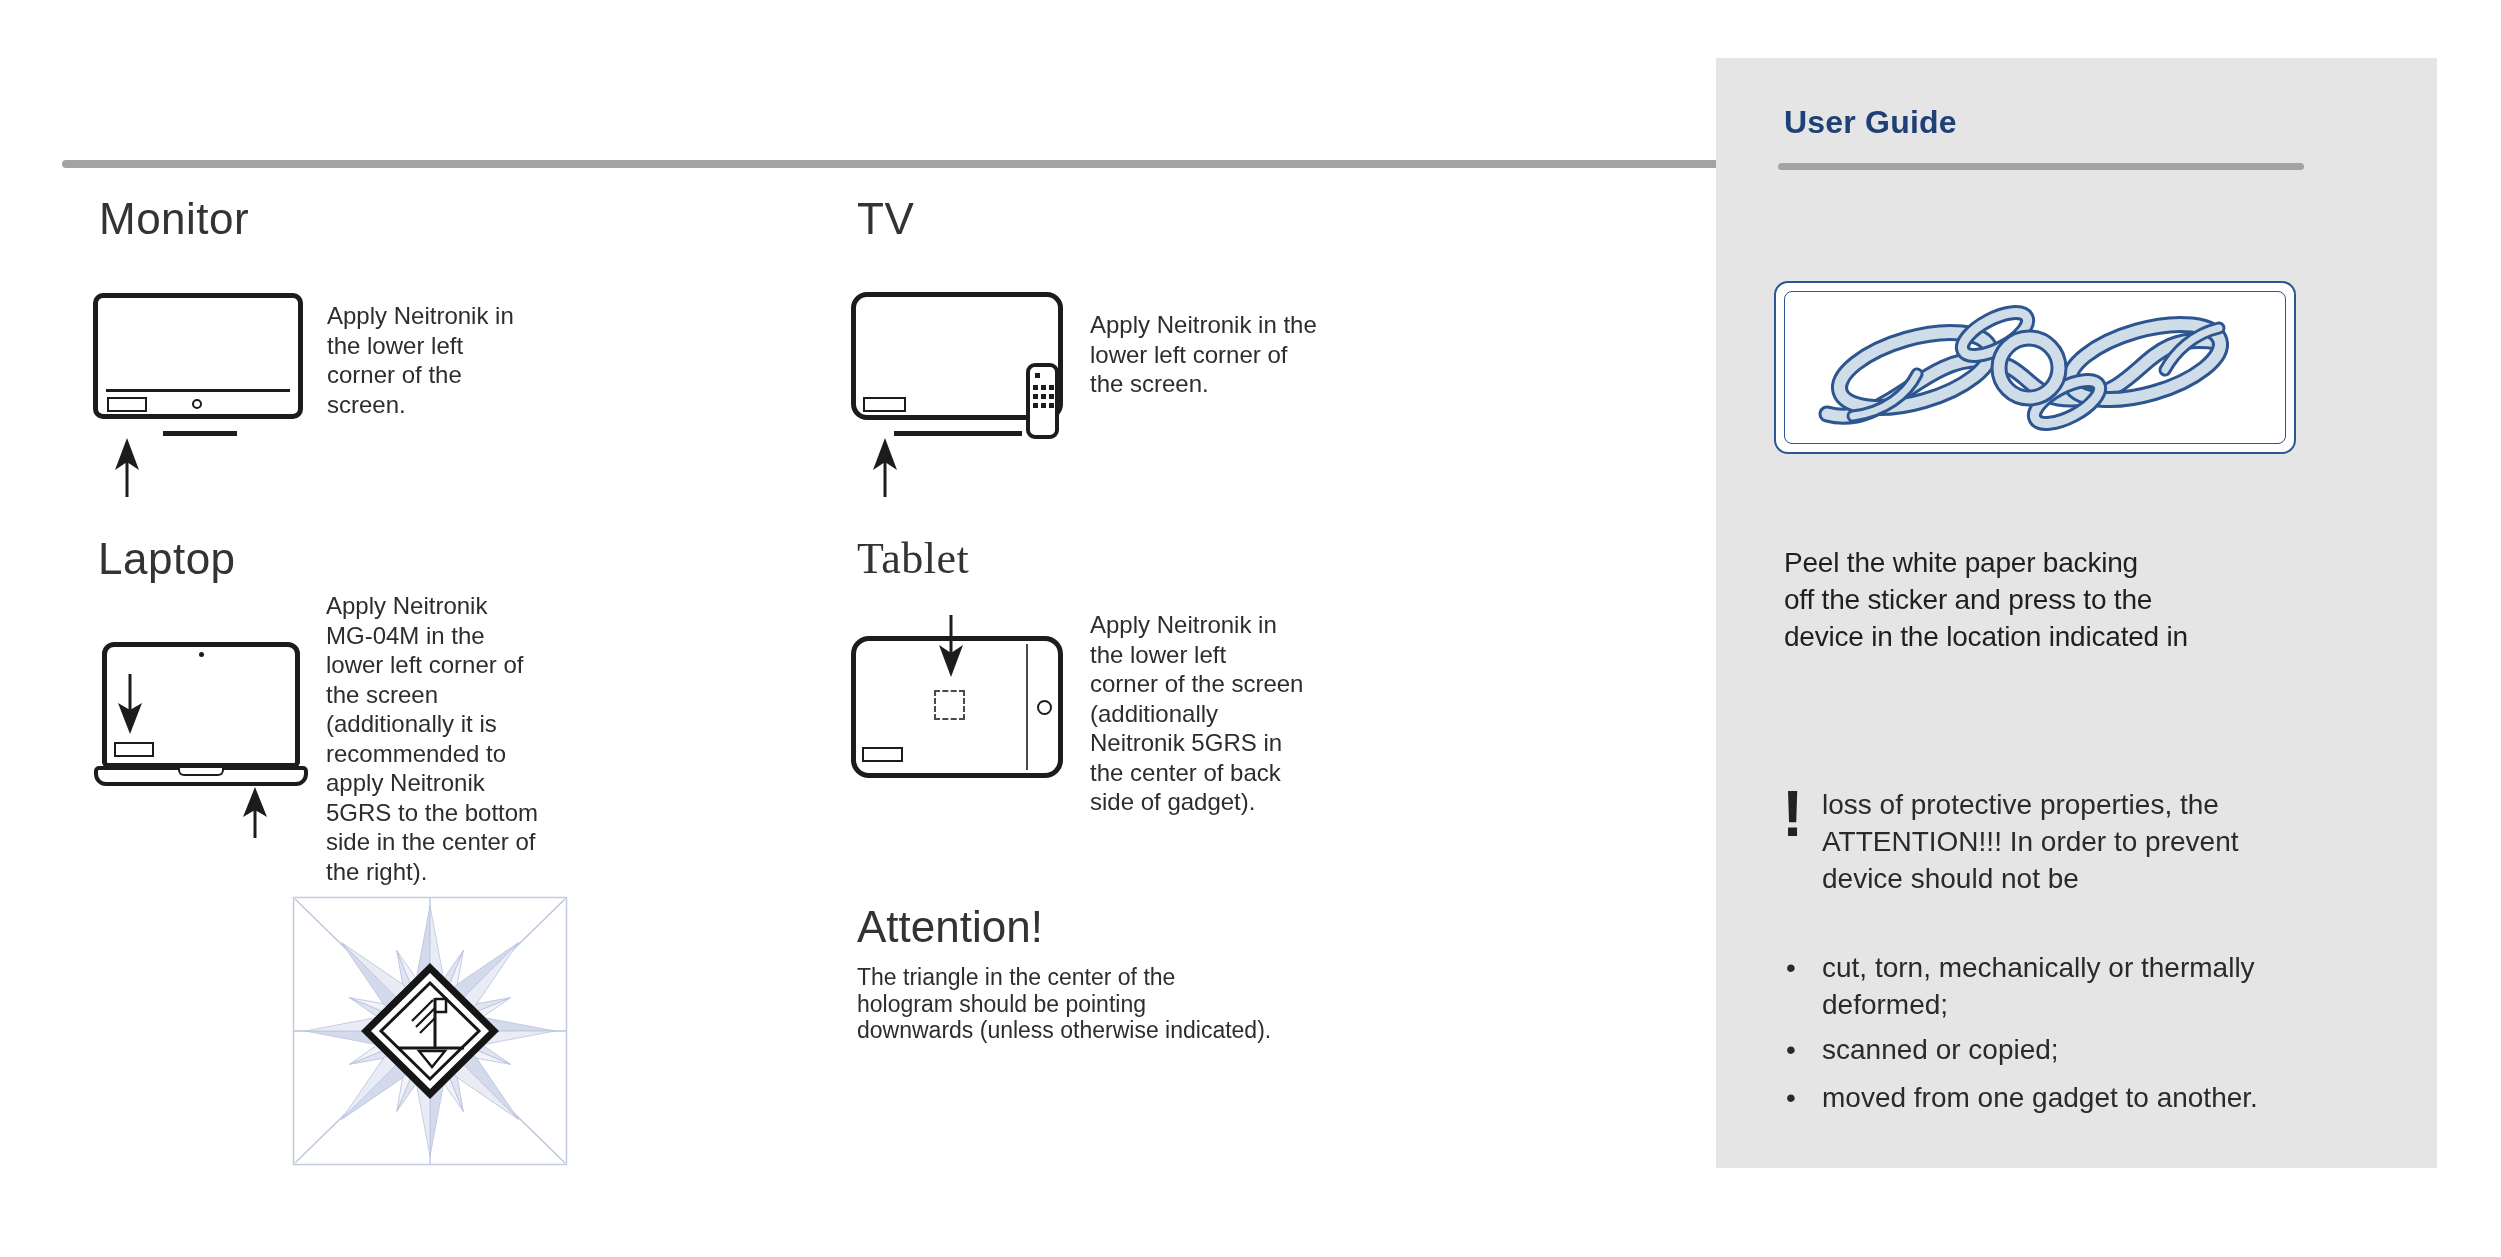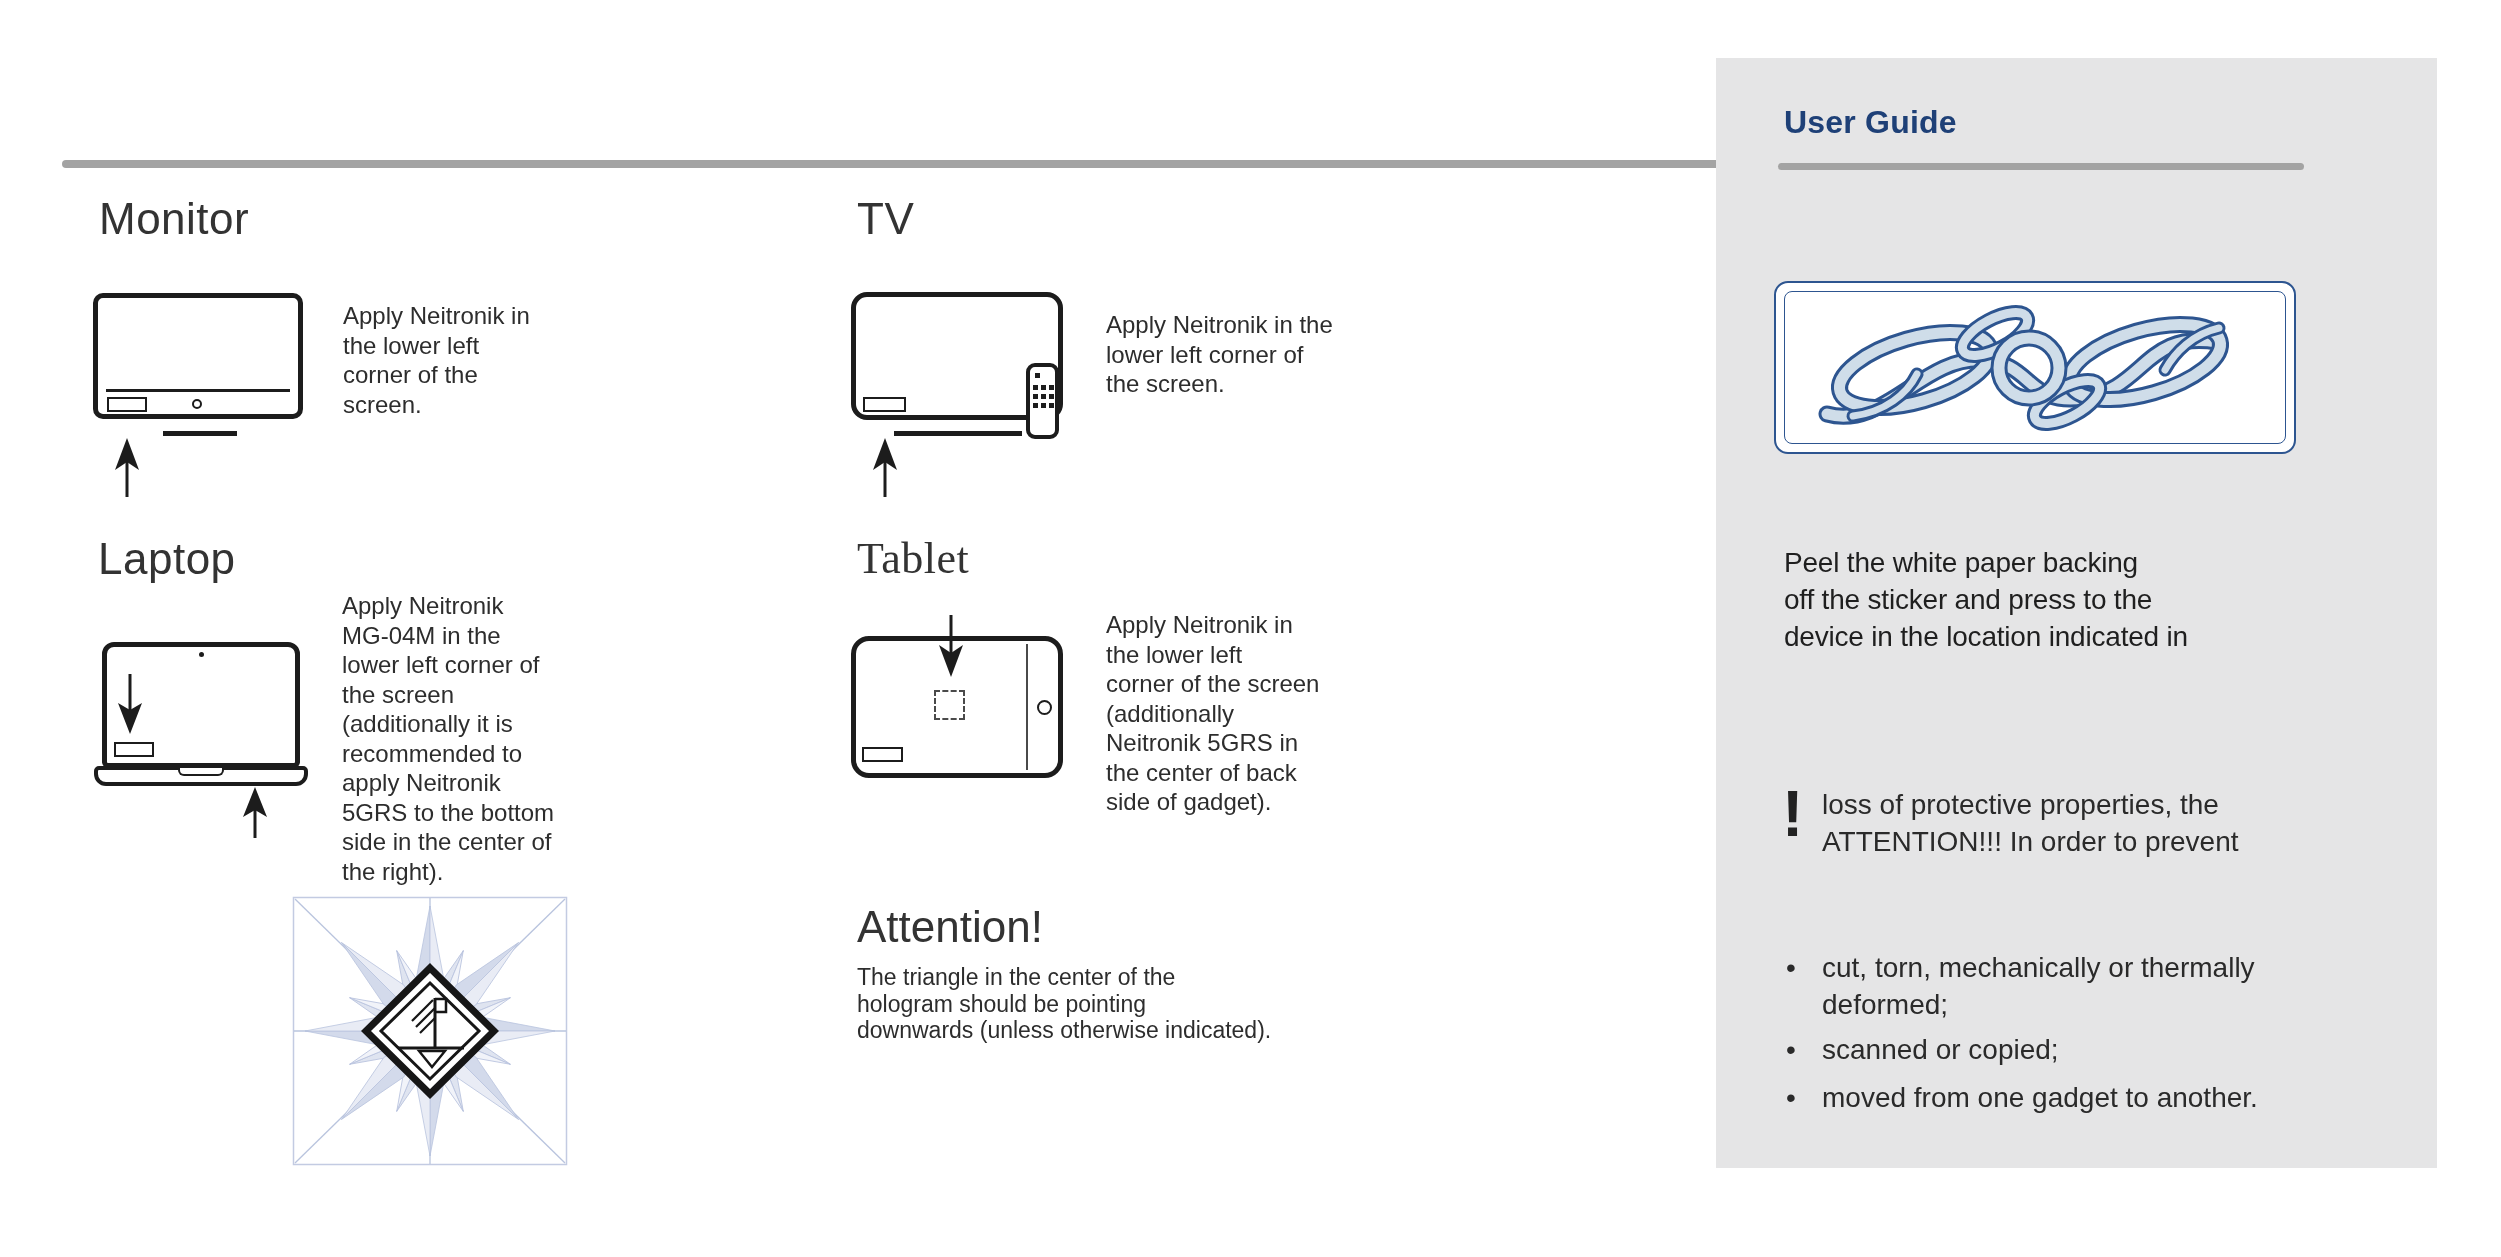--- a/index.html
+++ b/index.html
@@ -17,21 +17,21 @@
 
   .divider{position:absolute;background:var(--divider-gray);border-radius:4px;}
   #main-divider{left:62px;top:160px;width:1660px;height:8px;}
 
   .sec-heading{position:absolute;font-size:44px;font-weight:400;color:#333;line-height:1;letter-spacing:0.5px;}
   #h-monitor{left:99px;top:197px;}
   #h-tv{left:857px;top:197px;}
   #h-laptop{left:98px;top:537px;}
   #h-tablet{left:857px;top:537px;font-family:Liberation Serif, serif;}
 
-  .desc{position:absolute;font-size:24px;line-height:29.5px;color:var(--text);margin-left:16px;}
+  .desc{position:absolute;font-size:24px;line-height:29.5px;color:var(--text);}
   #d-monitor{left:327px;top:301px;}
   #d-tv{left:1090px;top:310px;}
   #d-laptop{left:326px;top:591px;}
   #d-tablet{left:1090px;top:610px;}
 
   
   .dev{position:absolute;background:#fff;border:5px solid var(--ink);}
   .sticker-rect{position:absolute;border:2px solid var(--ink);background:#fff;}
 
   #monitor-screen{left:93px;top:293px;width:210px;height:126px;border-radius:10px;}
@@ -283,20 +283,21 @@
     <div id="peel">
         <div>Peel the white paper backing</div>
         <div>off the sticker and press to the</div>
         <div>device in the location indicated in</div>
       </div>
 
     <div id="warn-mark">!</div>
     <div id="warn-text">
         <div>loss of protective properties, the</div>
         <div>ATTENTION!!! In order to prevent</div>
+        <div>device should not be</div>
       </div>
 
     <div id="b-0" class="bullet-row">
       <span class="bullet-dot">•</span>
       <span class="bullet-text">cut, torn, mechanically or thermally deformed;</span>
     </div>
     <div id="b-1" class="bullet-row">
       <span class="bullet-dot">•</span>
       <span class="bullet-text">scanned or copied;</span>
     </div>

